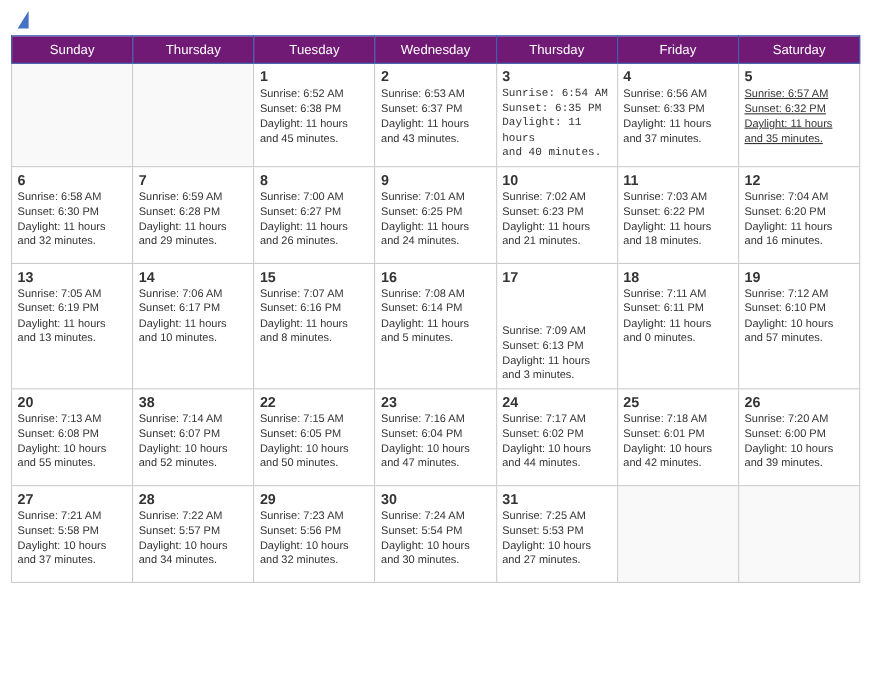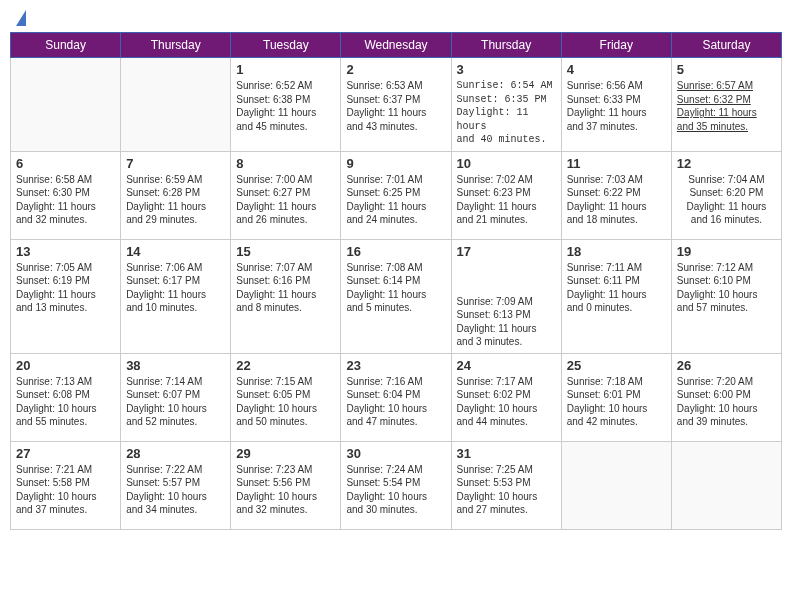--- a/index.html
+++ b/index.html
@@ -189,21 +189,21 @@
         </td>
         <td>
           <span class="day-number">11</span>
           <div class="cell-text" style="white-space: pre-line;">Sunrise: 7:03 AM
 Sunset: 6:22 PM
 Daylight: 11 hours
 and 18 minutes.</div>
         </td>
         <td>
           <span class="day-number">12</span>
-          <div class="cell-text" style="white-space: pre-line; text-align: center;">Sunrise: 7:04 AM
+          <div class="cell-text" style="white-space: pre-line;">Sunrise: 7:04 AM
 Sunset: 6:20 PM
 Daylight: 11 hours
 and 16 minutes.</div>
         </td>
       </tr>
       <tr>
         <td>
           <span class="day-number">13</span>
           <div class="cell-text" style="white-space: pre-line;">Sunrise: 7:05 AM
 Sunset: 6:19 PM

